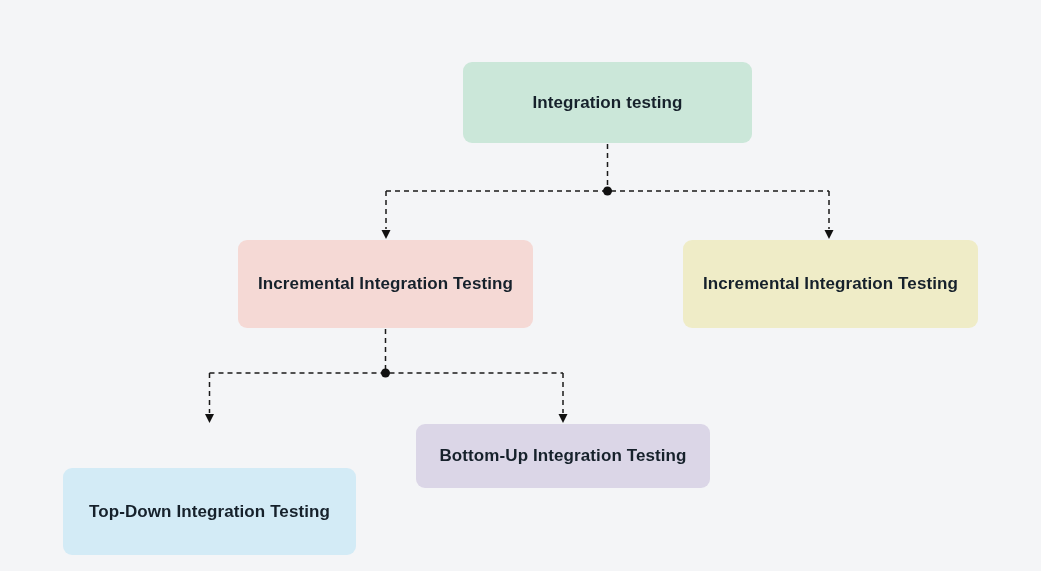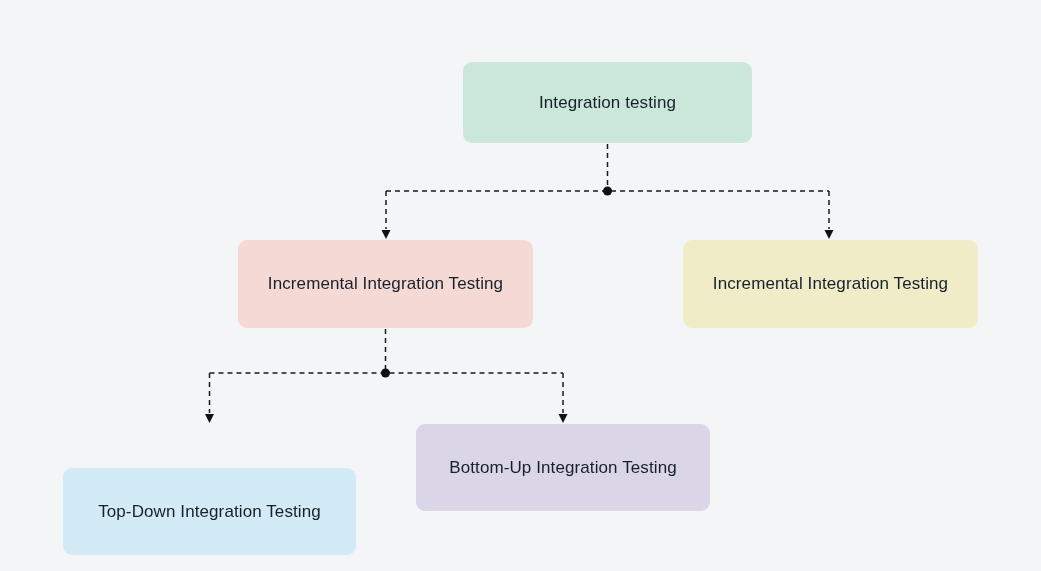--- a/index.html
+++ b/index.html
@@ -31,31 +31,31 @@
   .connectors .junction { fill: #111111; }
   .connectors .arrow { fill: #111111; }
   .node {
     position: absolute;
     display: flex;
     align-items: center;
     justify-content: center;
     text-align: right;
     border-radius: 9px;
     font-size: 17px;
-    font-weight: 400;
+    font-weight: 700;
     color: #16212b;
     line-height: 26px;
     letter-spacing: 0.1px;
     padding: 8px 20px;
   }
   .node-root        { left: 463px; top: 62px;  width: 289px; height: 81px; }
   .node-inc-left    { left: 238px; top: 240px; width: 295px; height: 88px; }
   .node-inc-right   { left: 683px; top: 240px; width: 295px; height: 88px; }
   .node-top-down    { left: 63px;  top: 424px; width: 293px; height: 87px; }
-  .node-bottom-up   { left: 416px; top: 424px; width: 294px; height: 87px; }
+  .node-bottom-up   { left: 416px; top: 424px; width: 294px; height: 64px; }
 </style>
 </head>
 <body>
 
 <div class="canvas">
 
   <svg class="connectors" viewBox="0 0 1041 571" xmlns="http://www.w3.org/2000/svg">
 
     <path class="link" d="M607.5 144 V191"></path>
     <path class="link" d="M386 191 H829"></path>

